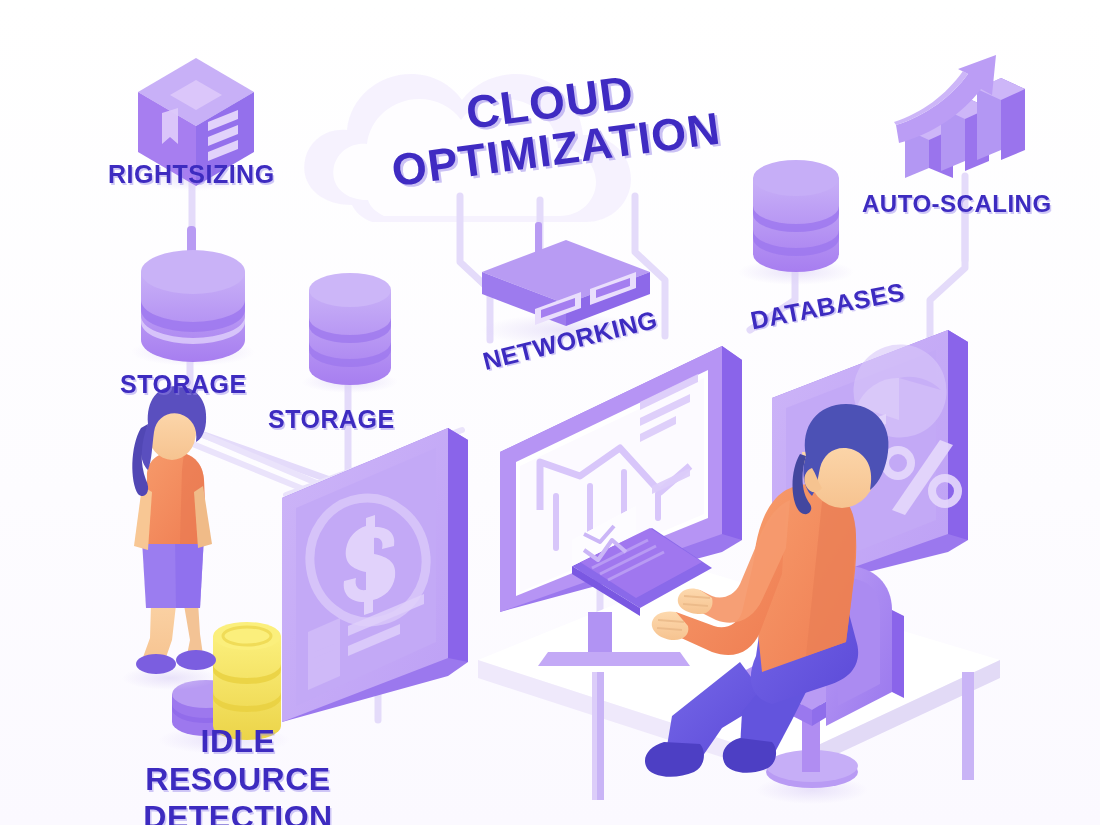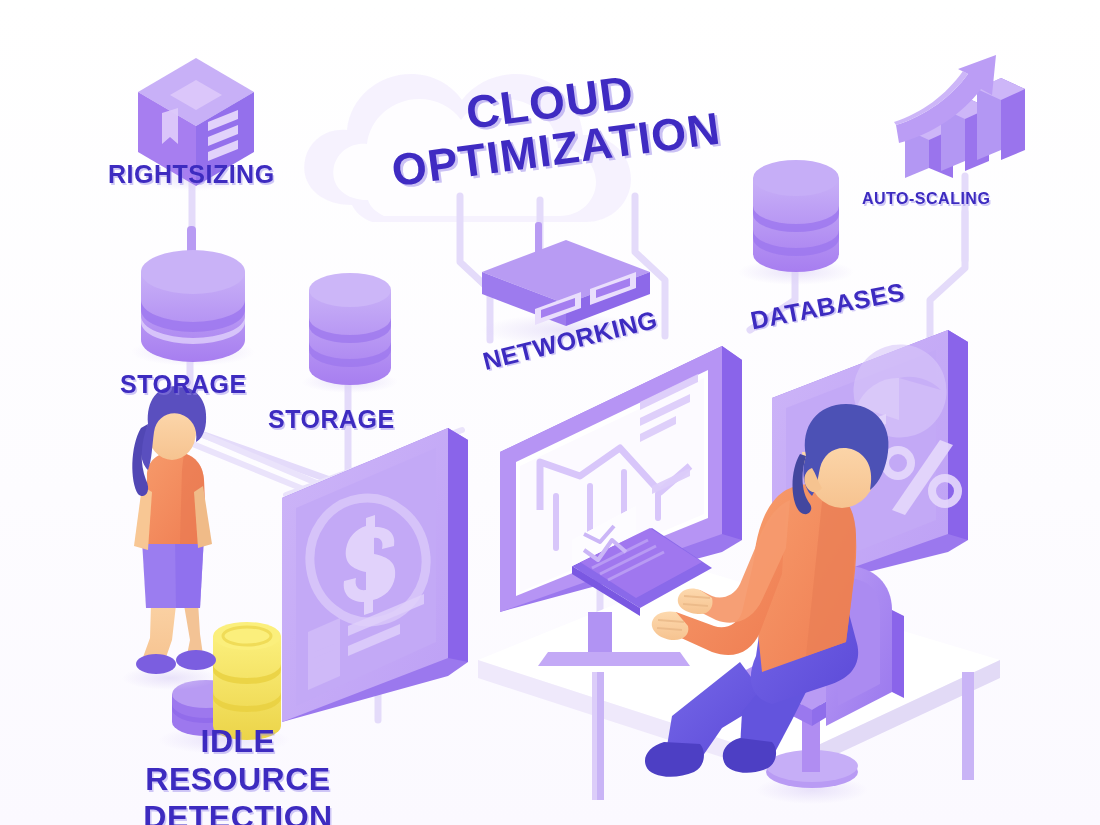--- a/index.html
+++ b/index.html
@@ -408,18 +408,18 @@
   <div class="lbl" style="left:108px;top:160px;font-size:25px;">RIGHTSIZING</div>
 
   <div class="lbl" style="left:120px;top:370px;font-size:25px;">STORAGE</div>
 
   <div class="lbl" style="left:268px;top:405px;font-size:25px;">STORAGE</div>
 
   <div class="lbl rot-net" style="left:480px;top:348px;font-size:25px;">NETWORKING</div>
 
   <div class="lbl rot-db" style="left:748px;top:307px;font-size:25px;">DATABASES</div>
 
-  <div class="lbl" style="left:862px;top:190px;font-size:16px;">AUTO-SCALING</div>
+  <div class="lbl" style="left:862px;top:190px;font-size:24px;">AUTO-SCALING</div>
 
   <div class="lbl center-2line" style="left:118px;top:723px;font-size:32px;width:240px;white-space:pre-line;">IDLE RESOURCE
 DETECTION</div>
 
 </div>
 
 </body></html>

